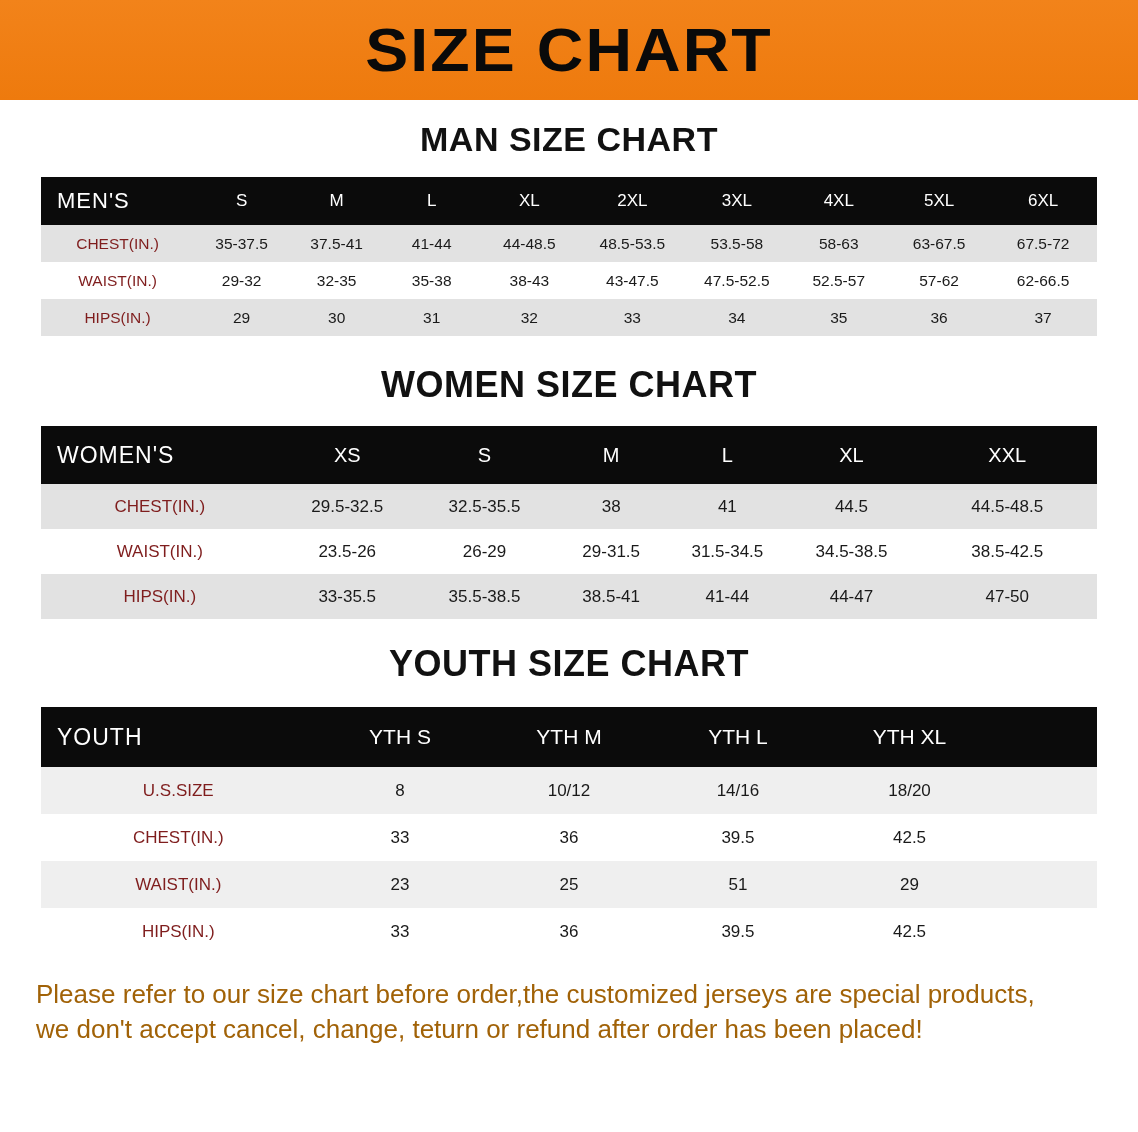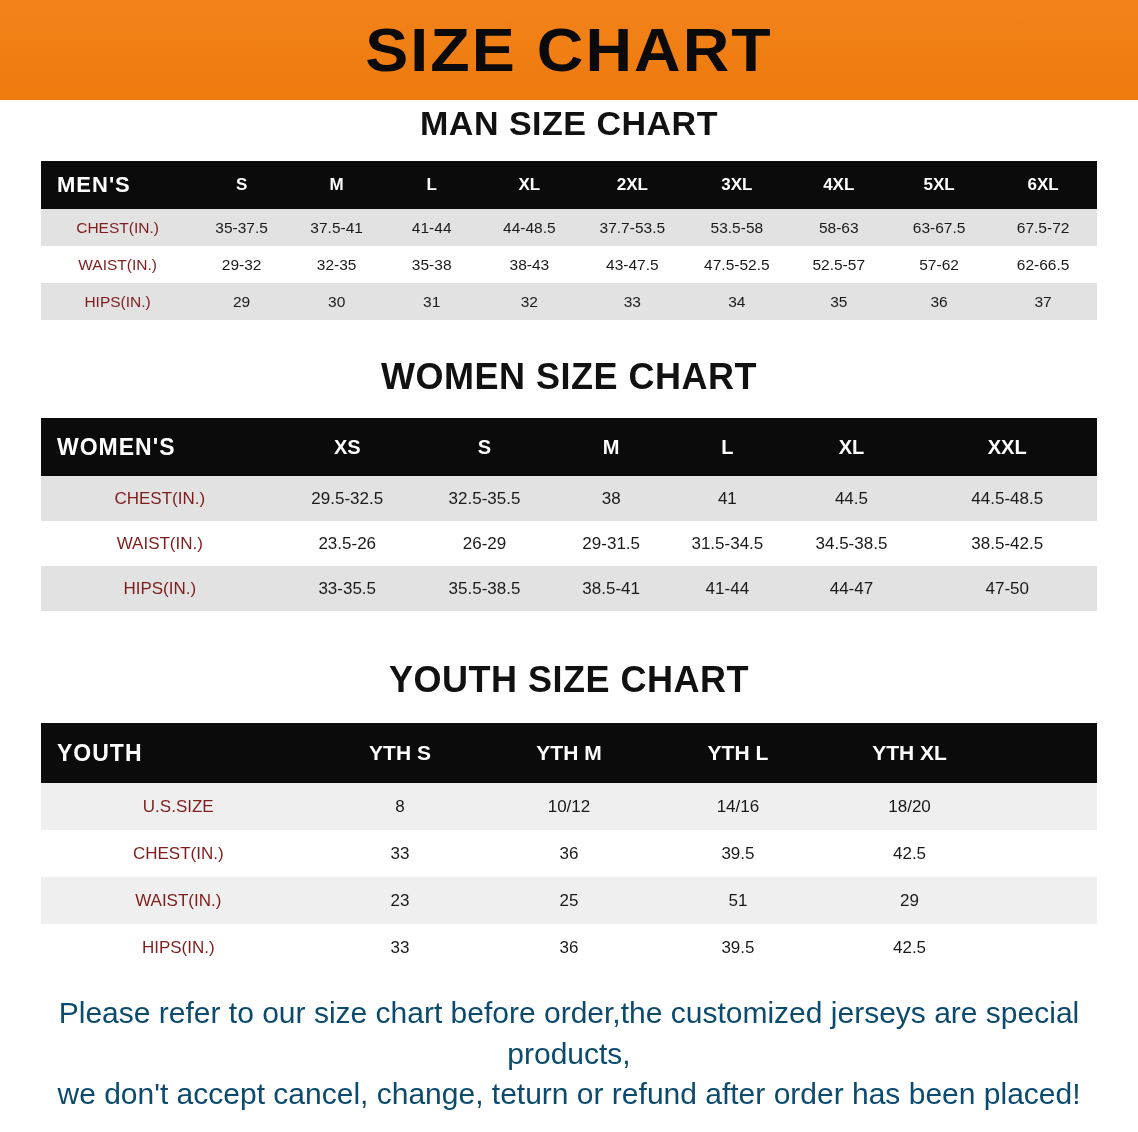--- a/index.html
+++ b/index.html
@@ -43,33 +43,33 @@
 
   
   .section-title {
     text-align: center;
     font-weight: bold;
     color: #111111;
     font-family: "Liberation Sans", sans-serif;
   }
   .title-man {
     font-size: 34px;
-    margin-top: 4px;
+    margin-top: 20px;
     margin-bottom: 18px;
     letter-spacing: 0.5px;
   }
   .title-women {
     font-size: 36px;
-    margin-top: 36px;
+    margin-top: 28px;
     margin-bottom: 20px;
     letter-spacing: 0.5px;
   }
   .title-youth {
     font-size: 36px;
-    margin-top: 48px;
+    margin-top: 24px;
     margin-bottom: 22px;
     letter-spacing: 0.5px;
   }
 
   
   .tbl-wrap {
     padding: 0 41px;
   }
   table.size-table {
     width: 100%;
@@ -82,21 +82,21 @@
     text-align: center;
     font-weight: normal;
     color: #1a1a1a;
     white-space: nowrap;
   }
   table.size-table thead tr {
     background: #0b0b0b;
   }
   table.size-table thead th {
     color: #ffffff;
-    font-weight: bold;
+    font-weight: normal;
   }
   table.size-table thead th.lead {
     text-align: left;
     padding-left: 16px;
     letter-spacing: 1px;
   }
   table.size-table tbody td.lead {
     text-align: center;
     color: #7f1d1d;
   }
@@ -118,25 +118,24 @@
 
   
   .youth-table thead th { font-size: 21px; height: 58px; }
   .youth-table thead th.lead { font-size: 23px; }
   .youth-table tbody td { font-size: 17px; height: 45px; }
   .youth-table tbody td.lead { font-size: 17px; }
 
   
   .note {
     margin: 22px 36px 0 36px;
-    color: #0c4a6e;
-    font-family: "Liberation Sans", sans-serif;
-    font-size: 30px;
+    color: #a16207;
+    font-family: "Liberation Sans", sans-serif;
+    font-size: 26px;
     line-height: 1.35;
-    text-align: center;
   }
   .note-line { display: block; }
 </style>
 </head>
 <body>
 
 <div class="page">
 
   <div class="banner">
     <div class="banner-title">SIZE CHART</div>
@@ -172,21 +171,21 @@
           <th>6XL</th>
         </tr>
       </thead>
       <tbody>
         <tr class="row-shade-a">
           <td class="lead">CHEST(IN.)</td>
           <td>35-37.5</td>
           <td>37.5-41</td>
           <td>41-44</td>
           <td>44-48.5</td>
-          <td>37.7-53.5</td>
+          <td>48.5-53.5</td>
           <td>53.5-58</td>
           <td>58-63</td>
           <td>63-67.5</td>
           <td>67.5-72</td>
         </tr>
         <tr class="row-white">
           <td class="lead">WAIST(IN.)</td>
           <td>29-32</td>
           <td>32-35</td>
           <td>35-38</td>

